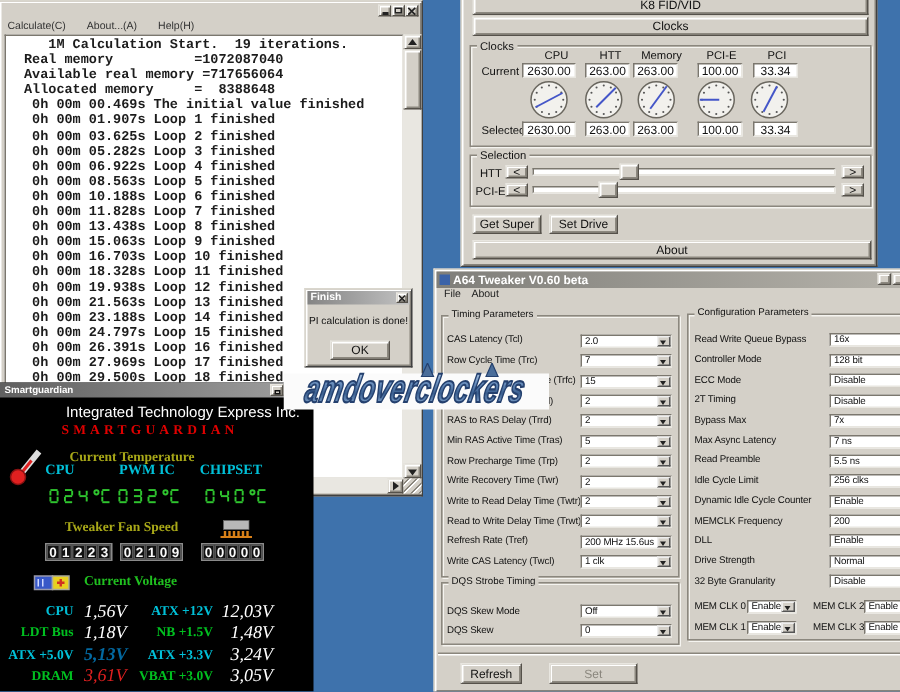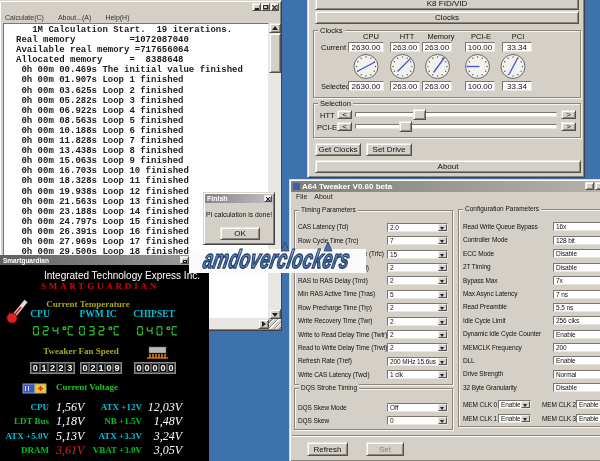--- a/index.html
+++ b/index.html
@@ -192,21 +192,21 @@
   <div class="lbl" style="left:12px;top:124px;">HTT</div>
   <div class="btn" style="left:29px;top:123px;width:15px;height:9px;">&lt;</div>
   <div class="abs" style="left:47px;top:125px;width:202px;height:5px;background:#fff;border:1px solid;border-color:#7b776e #e8e6e0 #e8e6e0 #7b776e;"></div>
   <div class="btn" style="left:105px;top:122px;width:13px;height:11px;"></div>
   <div class="btn" style="left:253px;top:123px;width:15px;height:9px;">&gt;</div>
   <div class="lbl" style="left:9px;top:136px;">PCI-E</div>
   <div class="btn" style="left:29px;top:135px;width:15px;height:9px;">&lt;</div>
   <div class="abs" style="left:47px;top:137px;width:202px;height:5px;background:#fff;border:1px solid;border-color:#7b776e #e8e6e0 #e8e6e0 #7b776e;"></div>
   <div class="btn" style="left:91px;top:134px;width:13px;height:11px;"></div>
   <div class="btn" style="left:253px;top:135px;width:15px;height:9px;">&gt;</div>
-  <div class="btn" style="left:7px;top:156px;width:46px;height:13px;">Get Clocks</div>
+  <div class="btn" style="left:7px;top:156px;width:46px;height:13px;">Get Super</div>
   <div class="btn" style="left:58px;top:156px;width:46px;height:13px;">Set Drive</div>
   <div class="btn" style="left:7px;top:173px;width:266px;height:13px;">About</div>
 </div>
 
 <div class="win" id="a64" style="left:289px;top:179px;width:313px;height:283px;overflow:hidden;">
   <div class="abs" style="left:1px;top:1px;width:311px;height:11px;
     background:linear-gradient(90deg,#7f7e79,#b5b2aa);display:flex;align-items:center;">
     <div style="width:7px;height:7px;margin:0 2px;background:#3a62a8;"></div>
     <div style="font-size:8px;font-weight:bold;color:#fff;">A64 Tweaker V0.60 beta</div>
   </div>
@@ -357,21 +357,21 @@
   <div class="cmb" style="left:208px;top:234px;width:33px;height:9px;">
       <span>Enable</span>
       <i></i>
     </div>
   <div class="lbl" style="left:252px;top:234.6px;">MEM CLK 3</div>
   <div class="cmb" style="left:286px;top:234px;width:45px;height:9px;">
       <span>Enable</span>
     </div>
   <div class="abs" style="left:2px;top:255px;width:310px;height:2px;border-top:1px solid #8a867d;border-bottom:1px solid #fff;"></div>
   <div class="btn" style="left:17px;top:262px;width:41px;height:14px;">Refresh</div>
-  <div class="btn" style="left:76px;top:262px;width:38px;height:14px;color:#8a867d;">Set</div>
+  <div class="btn" style="left:76px;top:262px;width:59px;height:14px;color:#8a867d;">Set</div>
 </div>
 
 <div class="abs" id="sg" style="left:0;top:255px;width:209px;height:206px;background:#000;">
   <div class="abs" style="left:0;top:0;width:209px;height:10px;background:linear-gradient(90deg,#606060,#a2a2a2);display:flex;align-items:center;">
     <span style="font-size:6.5px;color:#fff;margin-left:3px;font-weight:bold;">Smartguardian</span>
   </div>
   <div class="btn" style="left:180px;top:1px;width:9px;height:8px;">
       <span style="width:4px;height:3px;border:1px solid #111;margin-top:2px;"></span>
     </div>
   <div class="abs" style="left:0;top:15px;width:200px;text-align:right;font-size:10px;color:#fff;">Integrated Technology Express Inc.</div>
@@ -495,21 +495,21 @@
   <div class="abs" style="left:42px;top:127px;width:90px;text-align:center;font-size:9px;font-weight:bold;font-family:'Liberation Serif',serif;color:#20c020;">Current Voltage</div>
   <div class="abs" style="left:0px;top:146.5px;width:49px;text-align:right;font-size:9px;font-weight:bold;font-family:'Liberation Serif',serif;color:#00c0d8;">CPU</div>
   <div class="abs" style="left:56px;top:144.5px;font-size:12px;font-style:italic;font-family:'Liberation Serif',serif;color:#fff;">1,56V</div>
   <div class="abs" style="left:60px;top:146.5px;width:82px;text-align:right;font-size:9px;font-weight:bold;font-family:'Liberation Serif',serif;color:#00c0d8;">ATX +12V</div>
   <div class="abs" style="left:145px;top:144.5px;width:37px;text-align:right;font-size:12px;font-style:italic;font-family:'Liberation Serif',serif;color:#fff;">12,03V</div>
   <div class="abs" style="left:0px;top:161.0px;width:49px;text-align:right;font-size:9px;font-weight:bold;font-family:'Liberation Serif',serif;color:#00c020;">LDT Bus</div>
   <div class="abs" style="left:56px;top:159.0px;font-size:12px;font-style:italic;font-family:'Liberation Serif',serif;color:#fff;">1,18V</div>
   <div class="abs" style="left:60px;top:161.0px;width:82px;text-align:right;font-size:9px;font-weight:bold;font-family:'Liberation Serif',serif;color:#00c020;">NB +1.5V</div>
   <div class="abs" style="left:145px;top:159.0px;width:37px;text-align:right;font-size:12px;font-style:italic;font-family:'Liberation Serif',serif;color:#fff;">1,48V</div>
   <div class="abs" style="left:0px;top:175.5px;width:49px;text-align:right;font-size:9px;font-weight:bold;font-family:'Liberation Serif',serif;color:#00c0d8;">ATX +5.0V</div>
-  <div class="abs" style="left:56px;top:173.5px;font-size:12px;font-style:italic;font-family:'Liberation Serif',serif;color:#ffffff;">5,13V</div>
+  <div class="abs" style="left:56px;top:173.5px;font-size:12px;font-style:italic;font-family:'Liberation Serif',serif;color:#0369a1;font-weight:bold;">5,13V</div>
   <div class="abs" style="left:60px;top:175.5px;width:82px;text-align:right;font-size:9px;font-weight:bold;font-family:'Liberation Serif',serif;color:#00c0d8;">ATX +3.3V</div>
   <div class="abs" style="left:145px;top:173.5px;width:37px;text-align:right;font-size:12px;font-style:italic;font-family:'Liberation Serif',serif;color:#fff;">3,24V</div>
   <div class="abs" style="left:0px;top:190.0px;width:49px;text-align:right;font-size:9px;font-weight:bold;font-family:'Liberation Serif',serif;color:#00c020;">DRAM</div>
   <div class="abs" style="left:56px;top:188.0px;font-size:12px;font-style:italic;font-family:'Liberation Serif',serif;color:#e02020;">3,61V</div>
   <div class="abs" style="left:60px;top:190.0px;width:82px;text-align:right;font-size:9px;font-weight:bold;font-family:'Liberation Serif',serif;color:#00c020;">VBAT +3.0V</div>
   <div class="abs" style="left:145px;top:188.0px;width:37px;text-align:right;font-size:12px;font-style:italic;font-family:'Liberation Serif',serif;color:#fff;">3,05V</div>
 </div>
 
 <div class="win" id="finish" style="left:203px;top:192px;width:72px;height:53px;">
   <div class="abs" style="left:1px;top:1px;right:1px;height:9px;background:linear-gradient(90deg,#848484,#c2c2c2);display:flex;align-items:center;">

